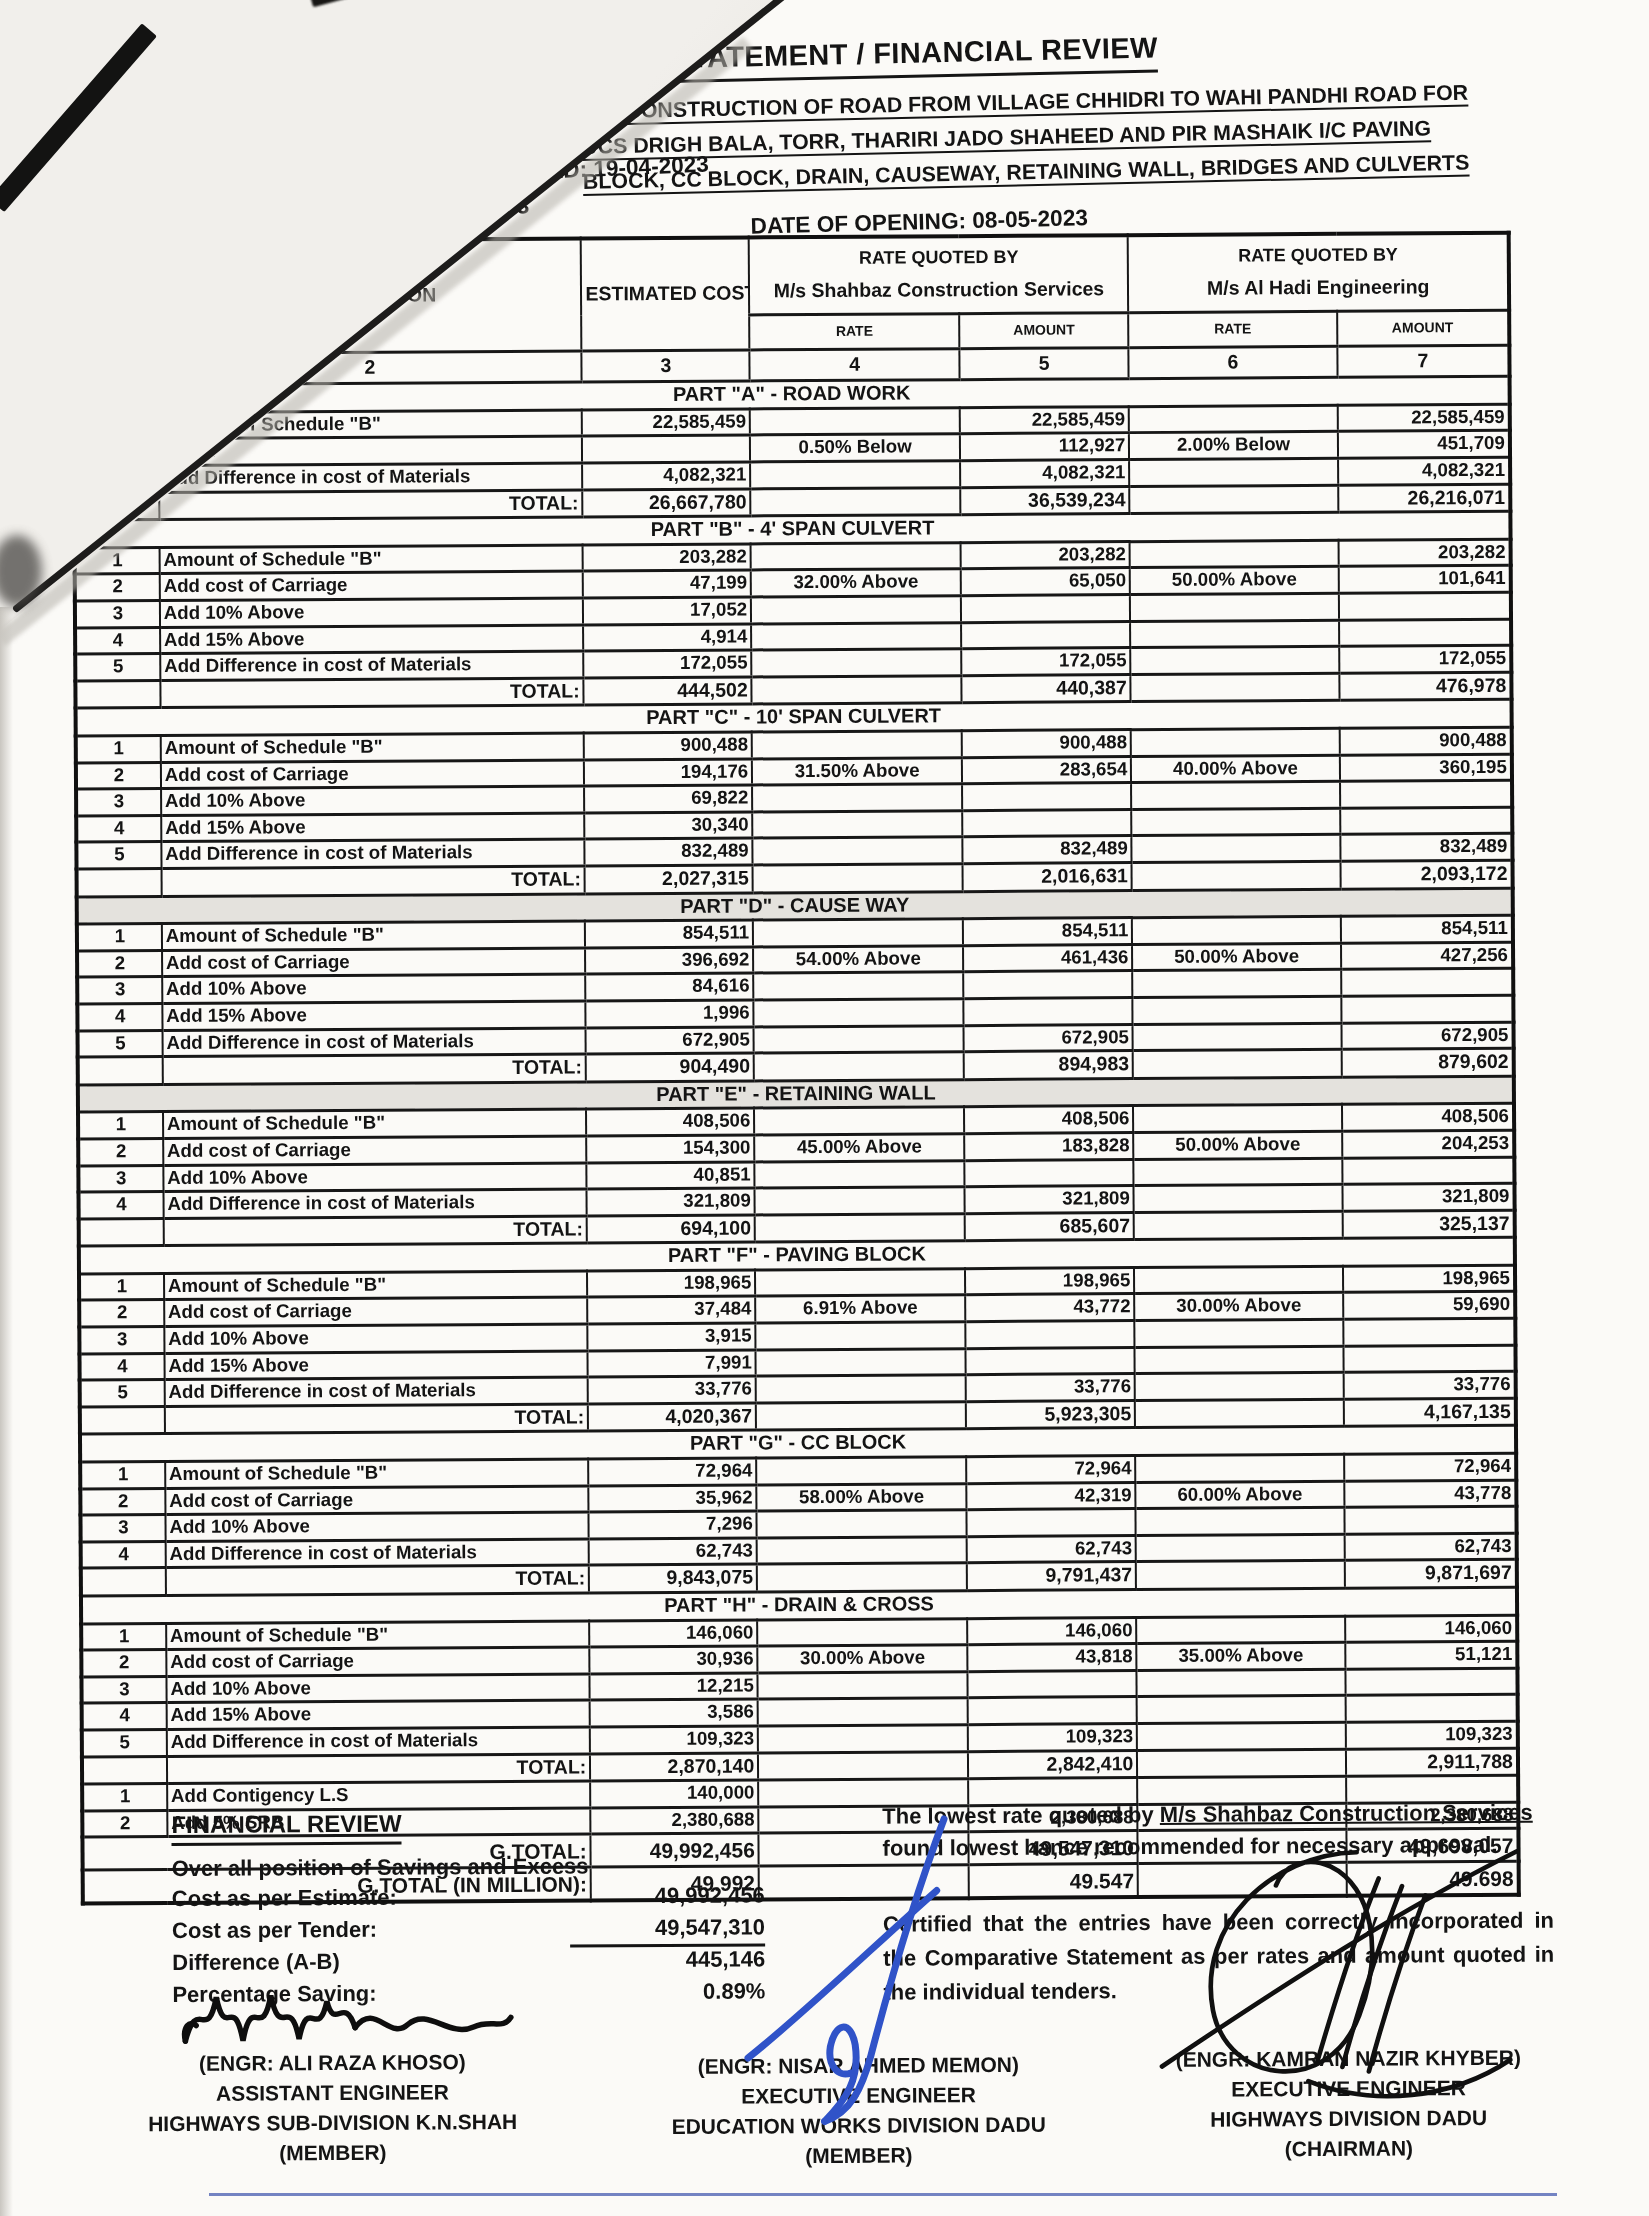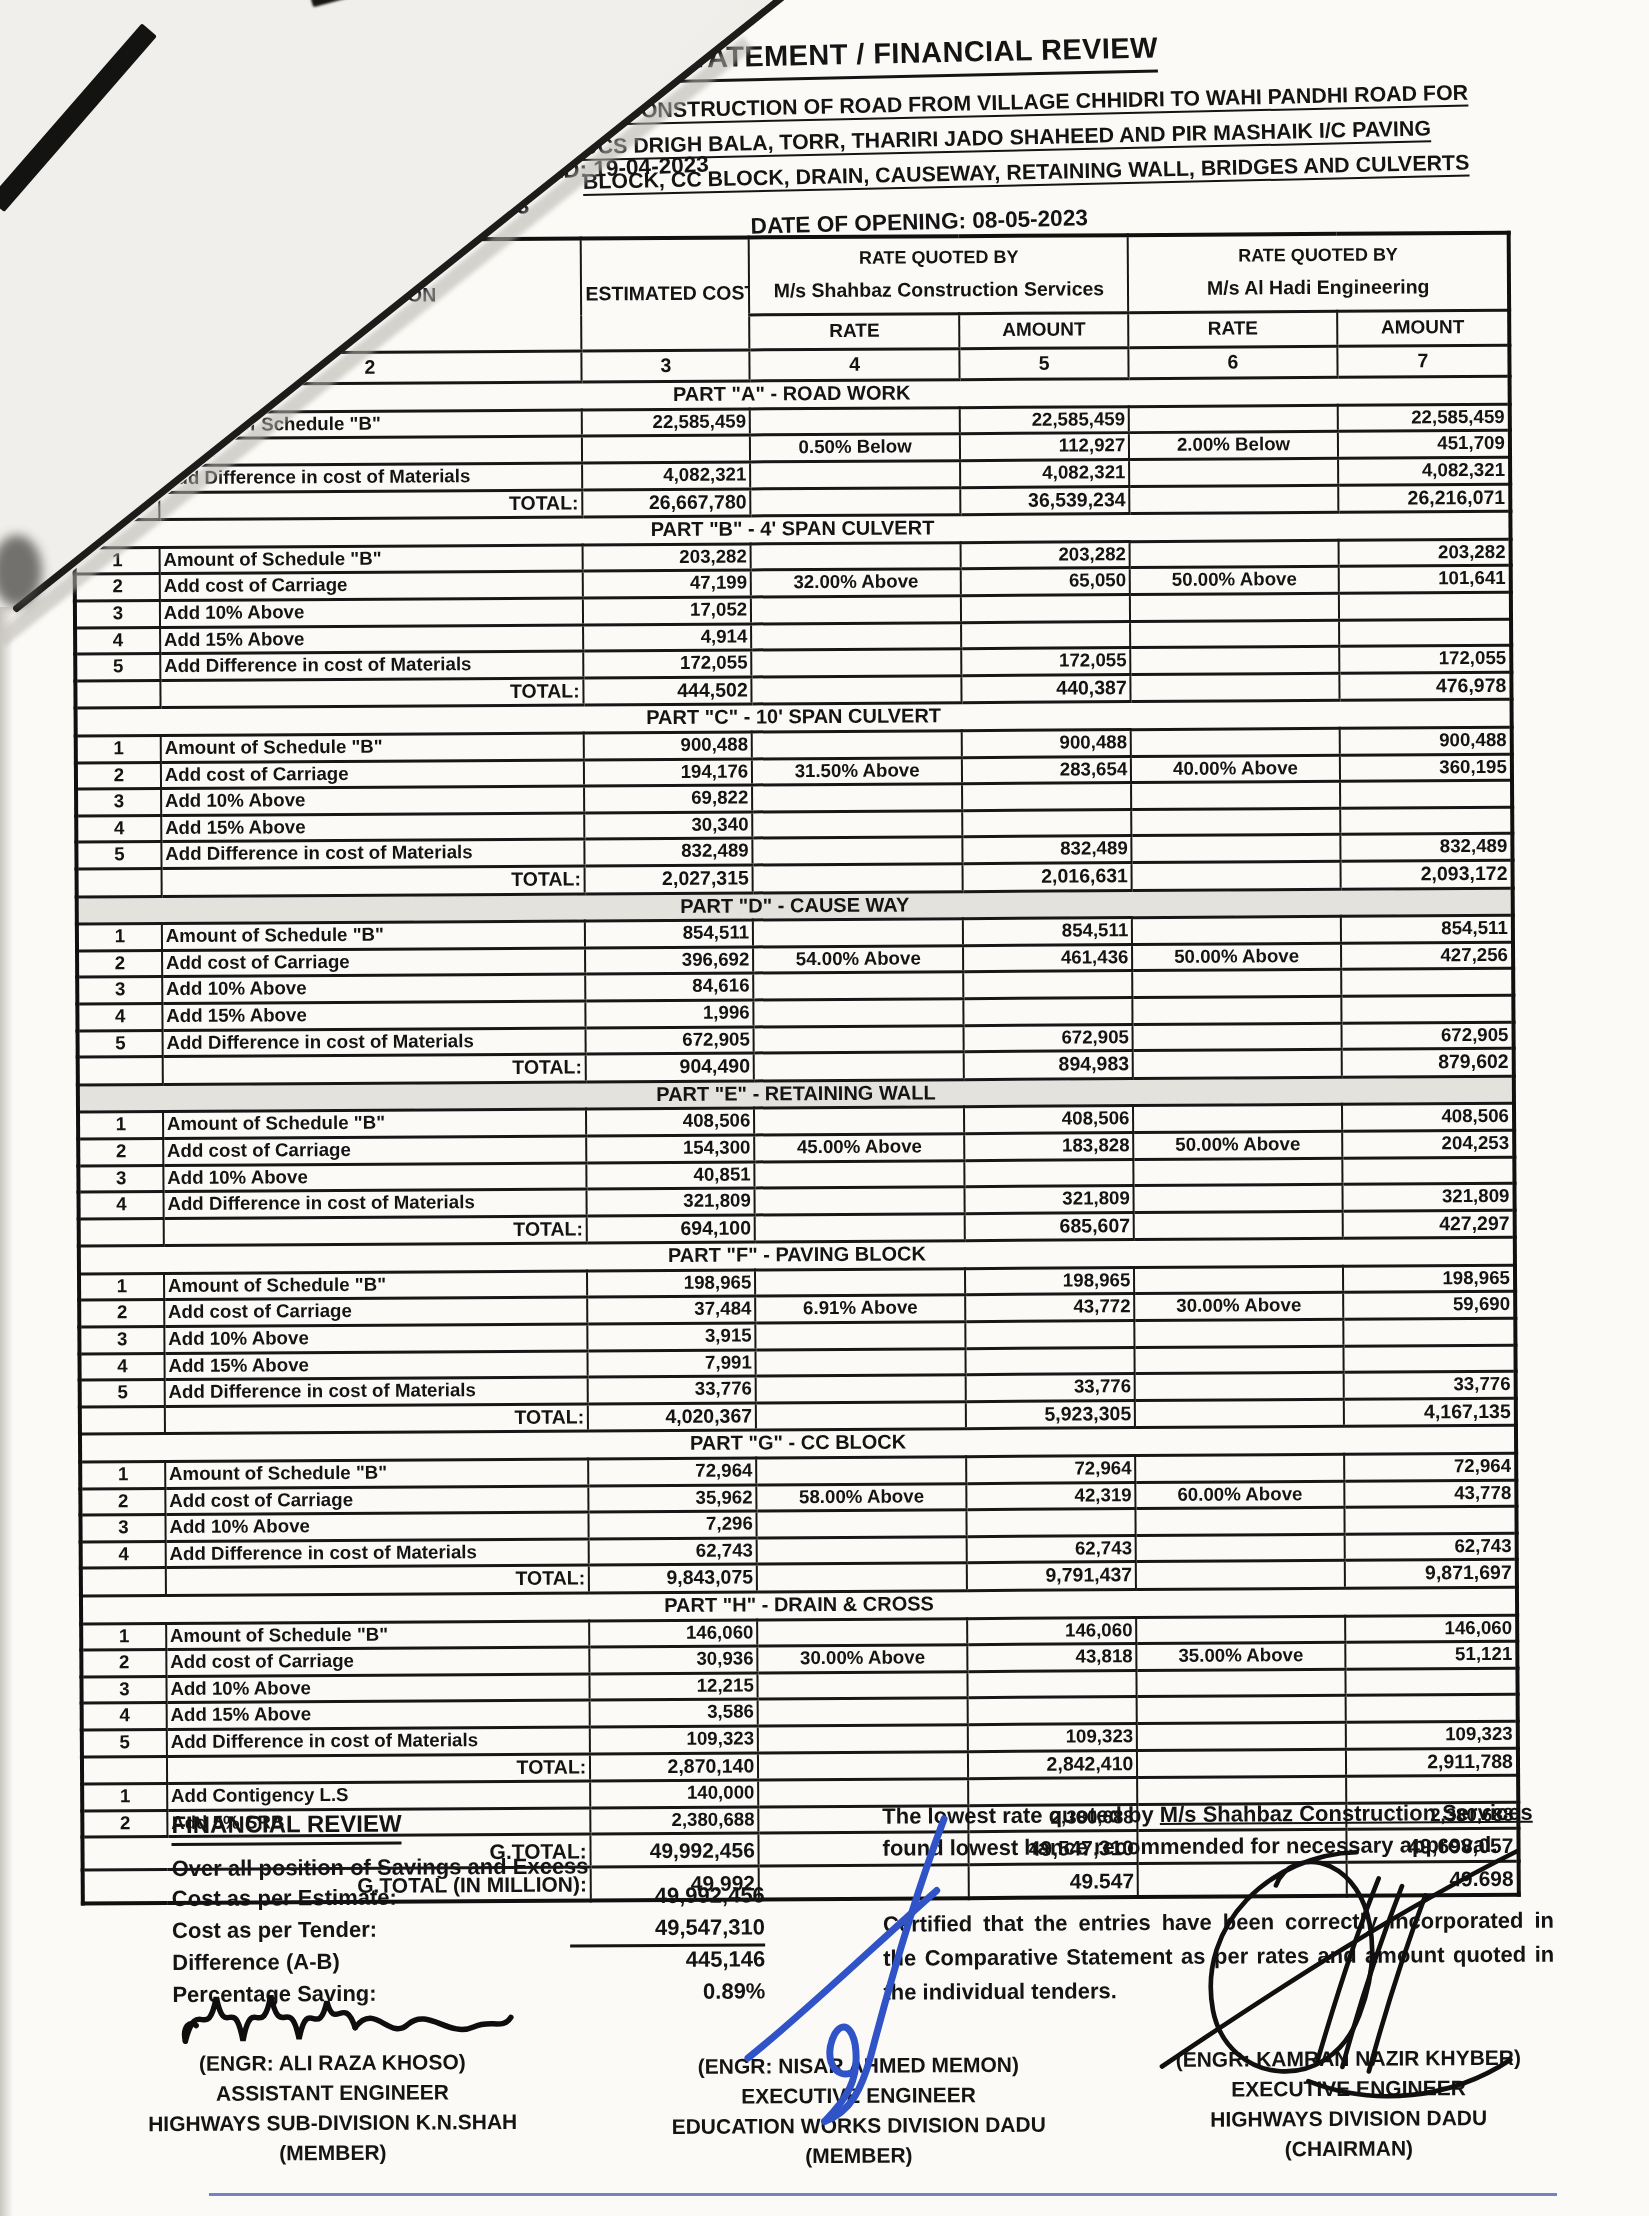--- a/index.html
+++ b/index.html
@@ -42,21 +42,21 @@
   
   #cmp{position:absolute;left:76px;top:235px;width:1440px;border-collapse:collapse;
       table-layout:fixed;z-index:3;border:4.7px solid #101010;}
   #cmp th,#cmp td{border-left:2.3px solid #171717;border-right:2.3px solid #171717;
       border-top:3.1px solid #171717;border-bottom:3.1px solid #171717;overflow:hidden;
       white-space:nowrap;vertical-align:bottom;padding:0 3.1px 1.6px 3.1px;}
   #cmp th{vertical-align:middle;text-align:center;font-weight:bold;}
   .h1 th{height:72px;font-size:19.5px;}
   .h1 .rq{font-size:18px;margin-bottom:9.3px;}
   .h1 .bid{font-size:19.5px;}
-  .h2 th{height:31px;font-size:19px;}
+  .h2 th{height:31px;font-size:14px;}
   .h3 th{height:26.5px;font-size:19.5px;}
   .part-row td{height:23px;text-align:center;font-weight:bold;font-size:20px;vertical-align:middle;padding:0;}
   .part-row.shaded td{background:#e4e2dd;}
   .data-row td,.total-row td{height:22px;font-size:18.7px;font-weight:bold;}
   td.c{text-align:center;}
   td.desc{text-align:left;padding-left:7.8px;}
   td.num{text-align:right;padding-right:6.2px;}
   .total-row .tot-label{text-align:right;padding-right:11px;font-size:19.5px;}
   .total-row .num{font-size:19.5px;}
   .gtotal-row td{height:28px;font-size:21px;font-weight:bold;vertical-align:middle;}
@@ -398,21 +398,21 @@
             <td class="c"></td>
             <td class="num">321,809</td>
           </tr>
           <tr class="total-row">
             <td class="c"></td>
             <td class="tot-label">TOTAL:</td>
             <td class="num">694,100</td>
             <td class="c"></td>
             <td class="num">685,607</td>
             <td class="c"></td>
-            <td class="num">427,297</td>
+            <td class="num">325,137</td>
           </tr>
           <tr class="part-row">
             <td colspan="7">PART "F" - PAVING BLOCK</td>
           </tr>
           <tr class="data-row">
             <td class="c">1</td>
             <td class="desc">Amount of Schedule "B"</td>
             <td class="num">198,965</td>
             <td class="c"></td>
             <td class="num">198,965</td>

